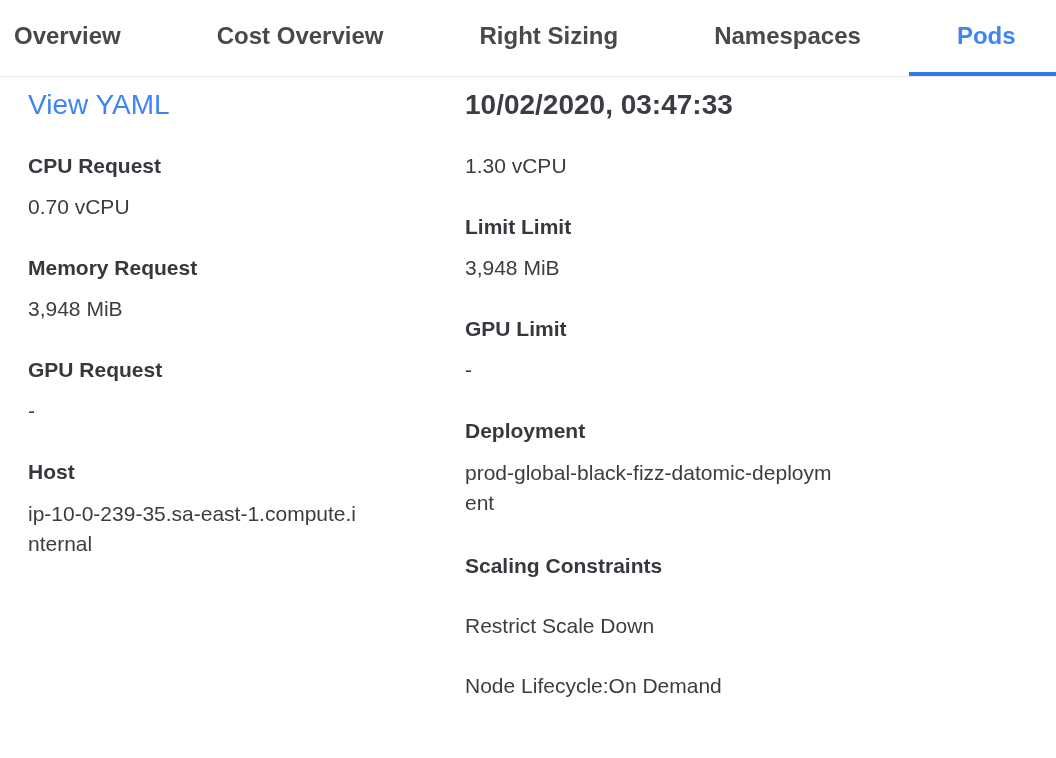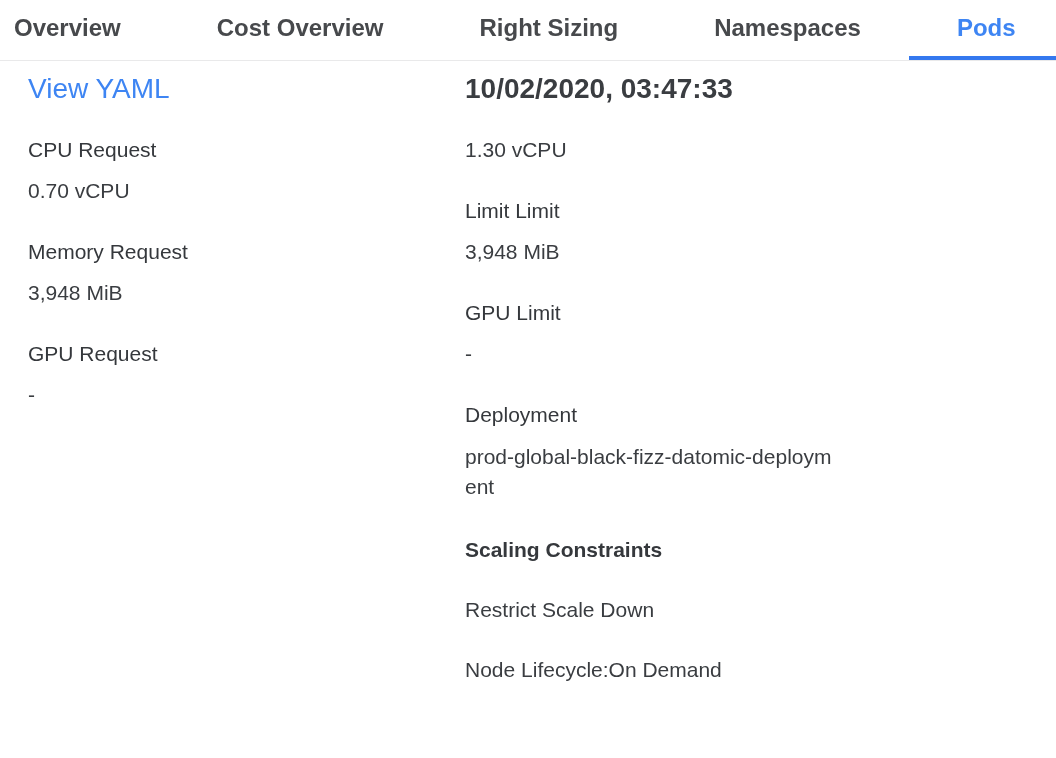--- a/index.html
+++ b/index.html
@@ -14,21 +14,21 @@
 
   
   .tabbar {
     display: flex;
     justify-content: space-between;
     align-items: stretch;
     padding: 0 14px;
     border-bottom: 1px solid var(--divider, #e9e9ea);
   }
   .tab {
-    padding: 14px 48px;
+    padding: 22px 48px;
     font-size: 24px;
     font-weight: 600;
     line-height: 28px;
     color: var(--tab-text, #47494c);
     border-bottom: 4px solid transparent;
     white-space: nowrap;
     cursor: pointer;
   }
   .tab:first-child { padding-left: 0; }
   .tab.active {
@@ -51,21 +51,21 @@
   .link {
     color: var(--accent, #3e85f3);
     cursor: pointer;
     text-decoration: none;
   }
   .timestamp { color: var(--value-text, #3a3d41); font-weight: bold; }
 
   .field { margin-bottom: 34px; }
   .field .label {
     font-size: 21px;
-    font-weight: 400;
+    font-weight: 700;
     line-height: 27px;
     color: var(--label-text, #35383c);
     margin-bottom: 14px;
   }
   .field .value {
     font-size: 21px;
     line-height: 27px;
     color: var(--value-text, #3a3d41);
   }
   .field .value.link-value {
@@ -117,20 +117,24 @@
     <div class="field">
       <div class="label">Memory Request</div>
       <div class="value">3,948 MiB</div>
     </div>
 
     <div class="field">
       <div class="label">GPU Request</div>
       <div class="value">-</div>
     </div>
 
+    <div class="field">
+      <div class="label">Host</div>
+      <a class="value link link-value host-width">ip-10-0-239-35.sa-east-1.compute.internal</a>
+    </div>
   </div>
 
   <div class="col">
     <div class="top-row">
       <span class="timestamp">10/02/2020, 03:47:33</span>
     </div>
 
     <div class="field">
       <div class="value">1.30 vCPU</div>
     </div>

